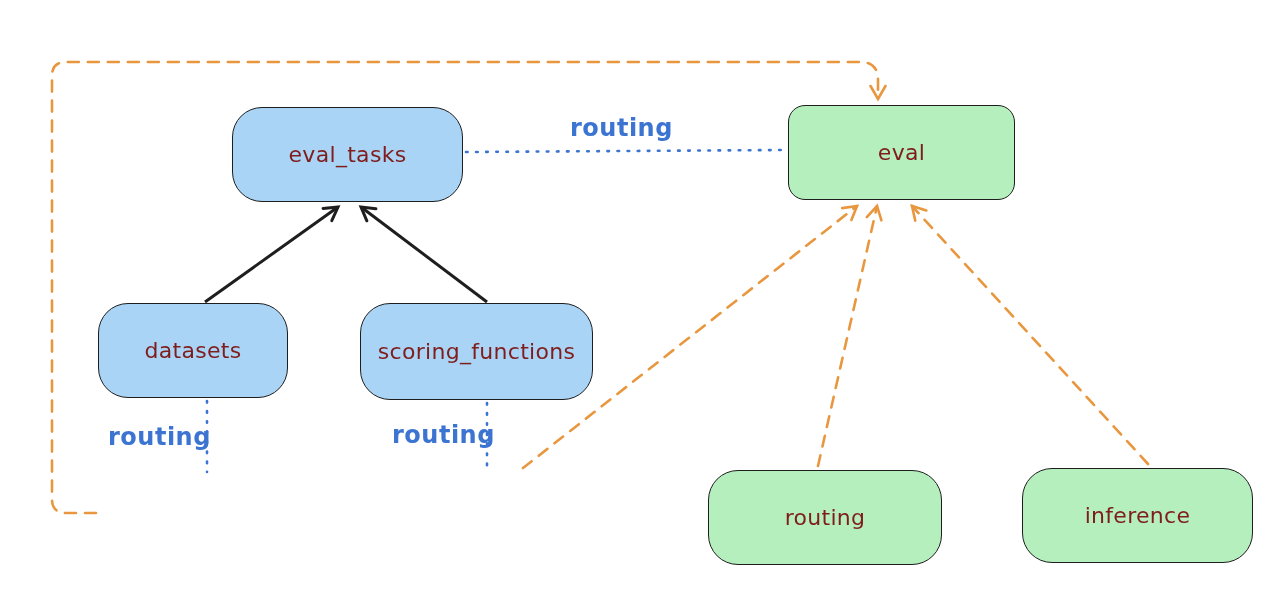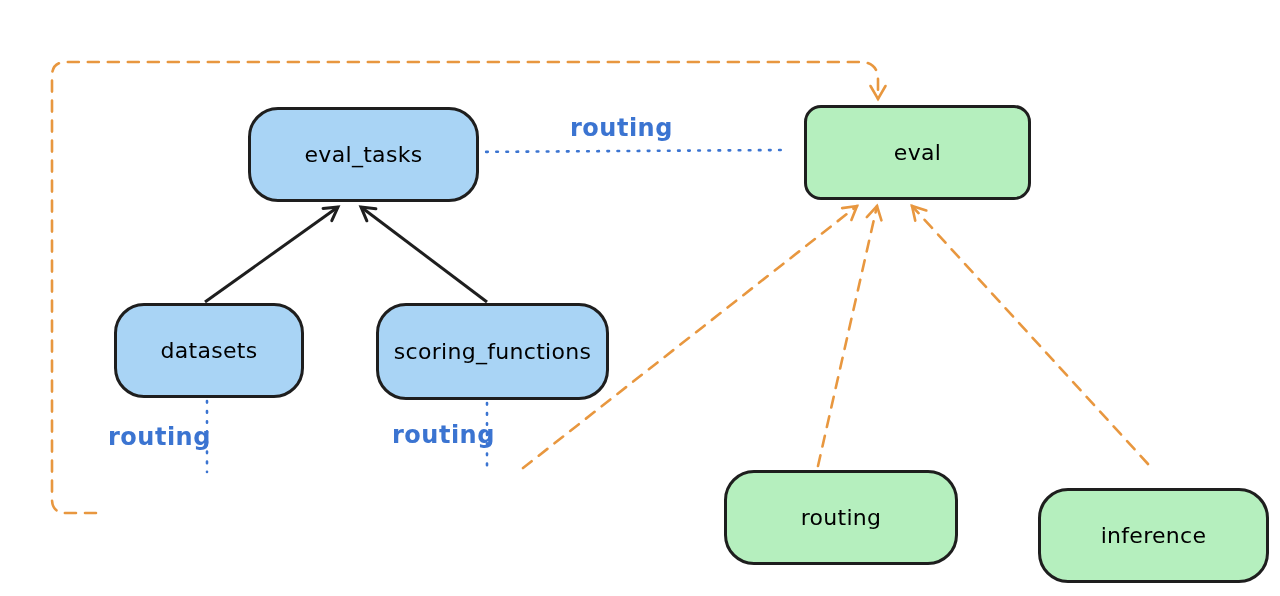--- a/index.html
+++ b/index.html
@@ -12,29 +12,28 @@
     overflow: hidden;
   }
   .edges {
     position: absolute;
     left: 0; top: 0;
     width: 1280px; height: 596px;
   }
   .node {
     position: absolute;
     box-sizing: border-box;
-    border: 3px solid #a16207;
+    border: 1px solid #a16207;
     border-radius: 30px;
     display: flex;
     align-items: center;
     justify-content: center;
     font-size: 22px;
-    color: #000000;
+    color: #7f1d1d;
     letter-spacing: 0.3px;
-    margin-left: 16px;
   }
   .edge-label {
     position: absolute;
     font-size: 24px;
     font-weight: bold;
     text-align: left;
     letter-spacing: 0.5px;
   }
 </style>
 </head>
@@ -80,21 +79,21 @@
   <div class="node" style="left: 360px; top: 303px; width: 233px; height: 97px; background-color: rgb(169, 212, 245); border-color: rgb(30, 30, 30);">
     <span>scoring_functions</span>
   </div>
 
 
 
   <div class="node" style="left: 708px; top: 470px; width: 234px; height: 95px; background-color: rgb(181, 239, 190); border-color: rgb(30, 30, 30);">
     <span>routing</span>
   </div>
 
-  <div class="node" style="left: 1022px; top: 488px; width: 231px; height: 95px; background-color: rgb(181, 239, 190); border-color: rgb(30, 30, 30);">
+  <div class="node" style="left: 1022px; top: 468px; width: 231px; height: 95px; background-color: rgb(181, 239, 190); border-color: rgb(30, 30, 30);">
     <span>inference</span>
   </div>
 
   <div class="edge-label" style="left: 570px; top: 114px; width: 100px; color: rgb(59, 116, 209);">routing</div>
 
   <div class="edge-label" style="left: 108px; top: 423px; width: 95px; color: rgb(59, 116, 209);">routing</div>
 
   <div class="edge-label" style="left: 392px; top: 421px; width: 95px; color: rgb(59, 116, 209);">routing</div>
 
 </div>

